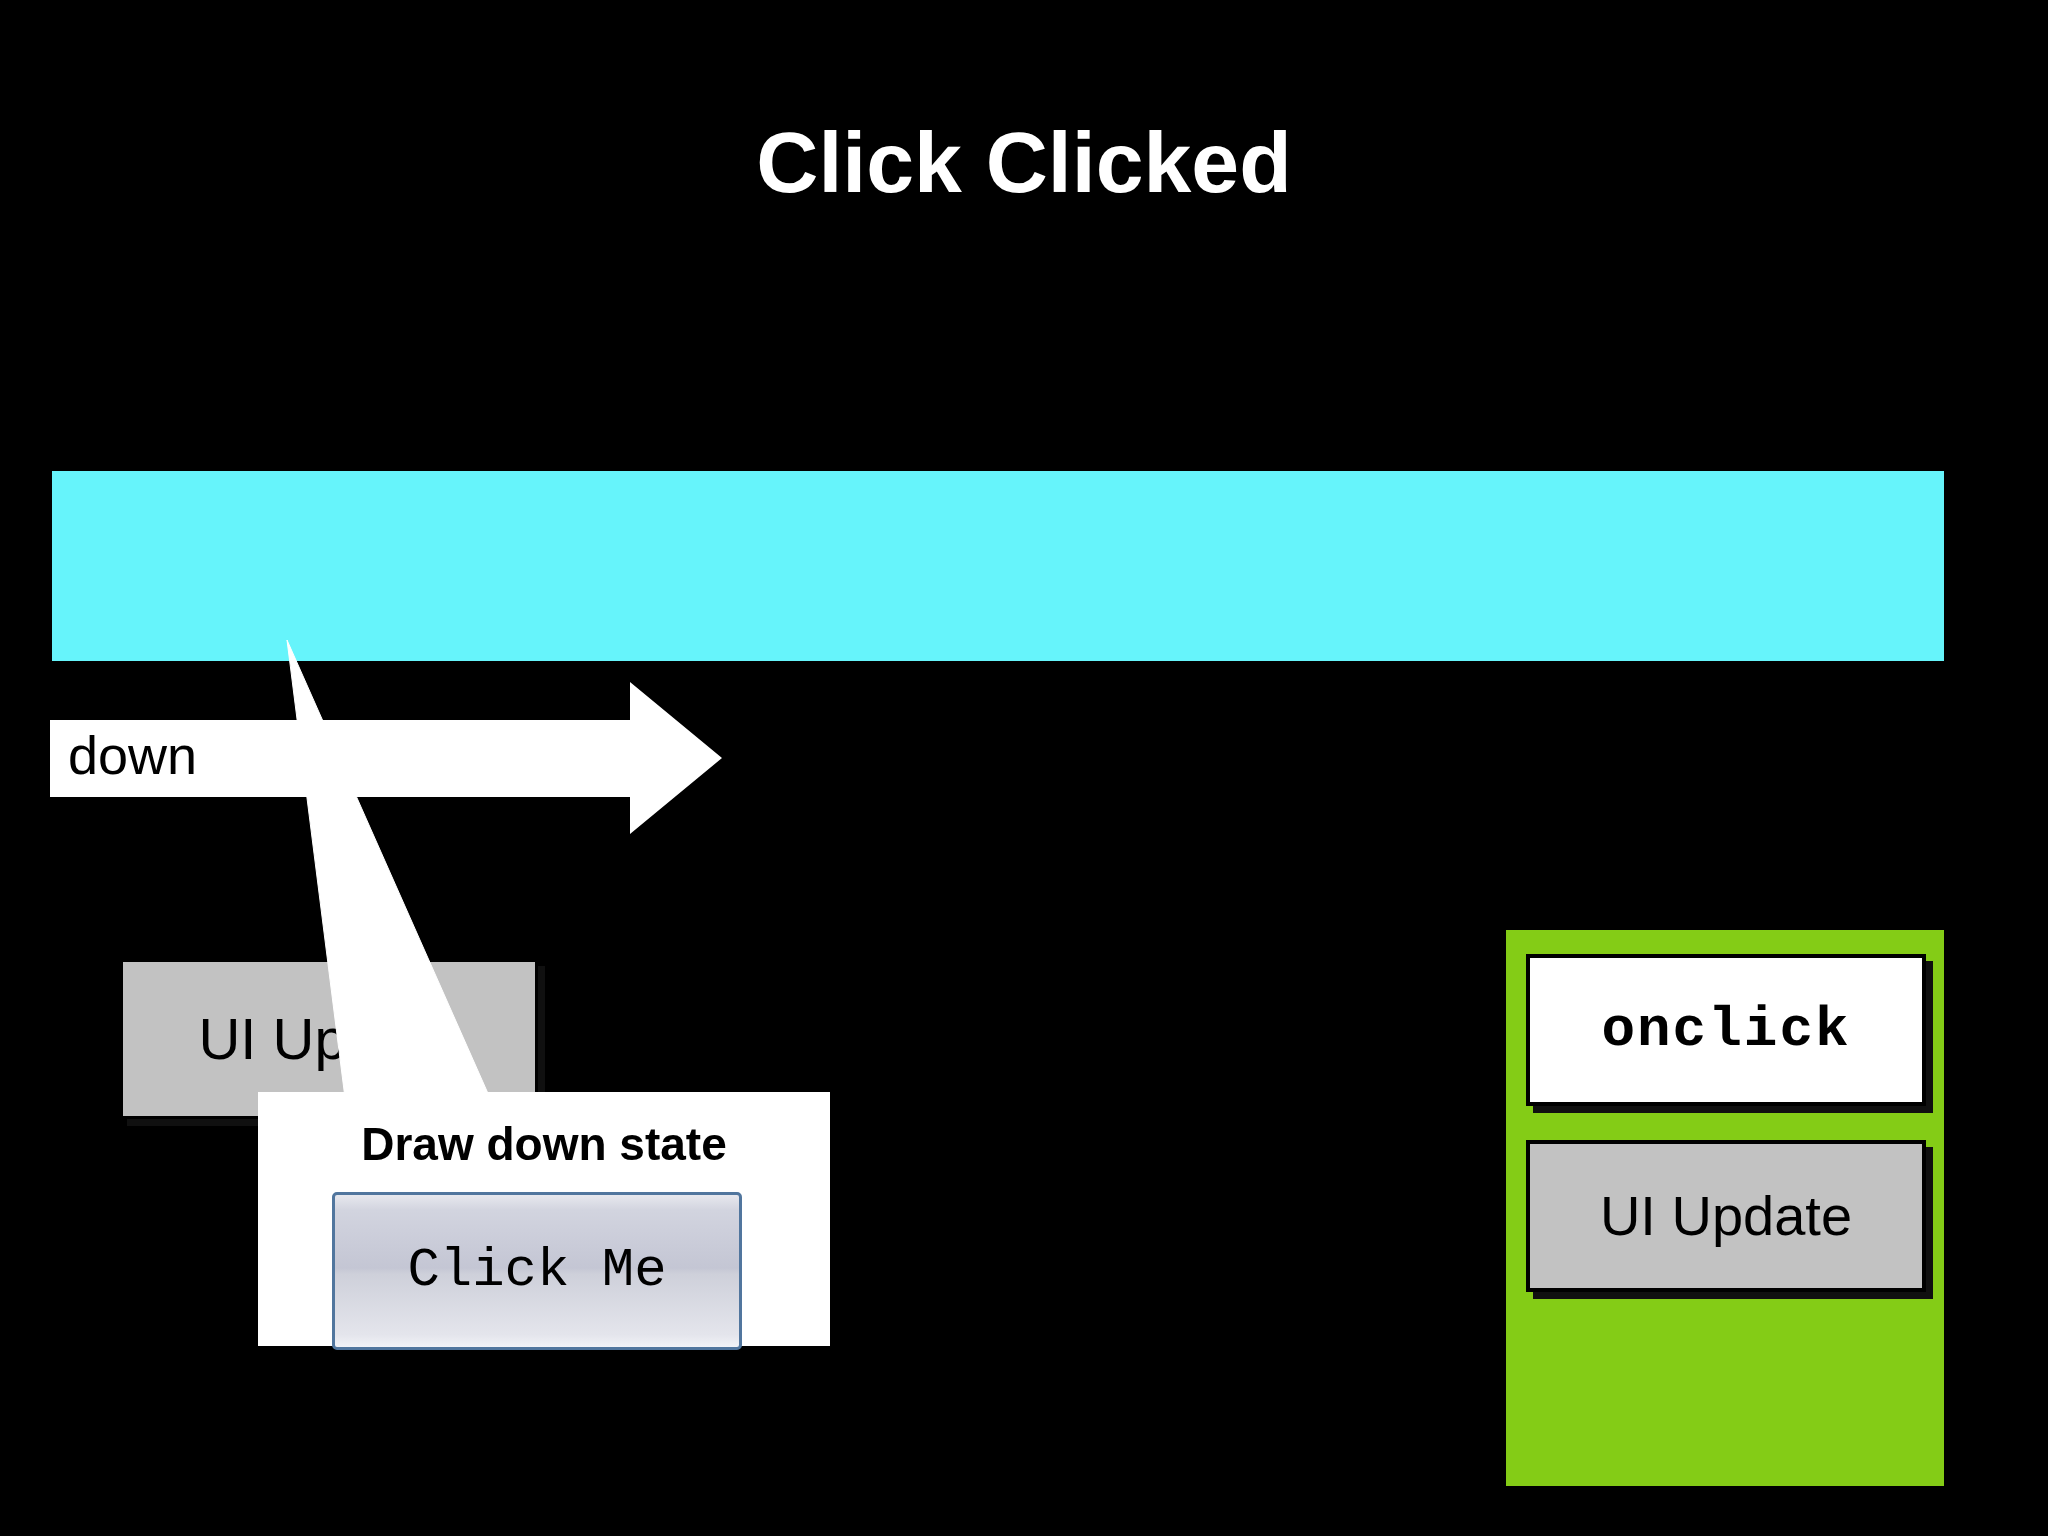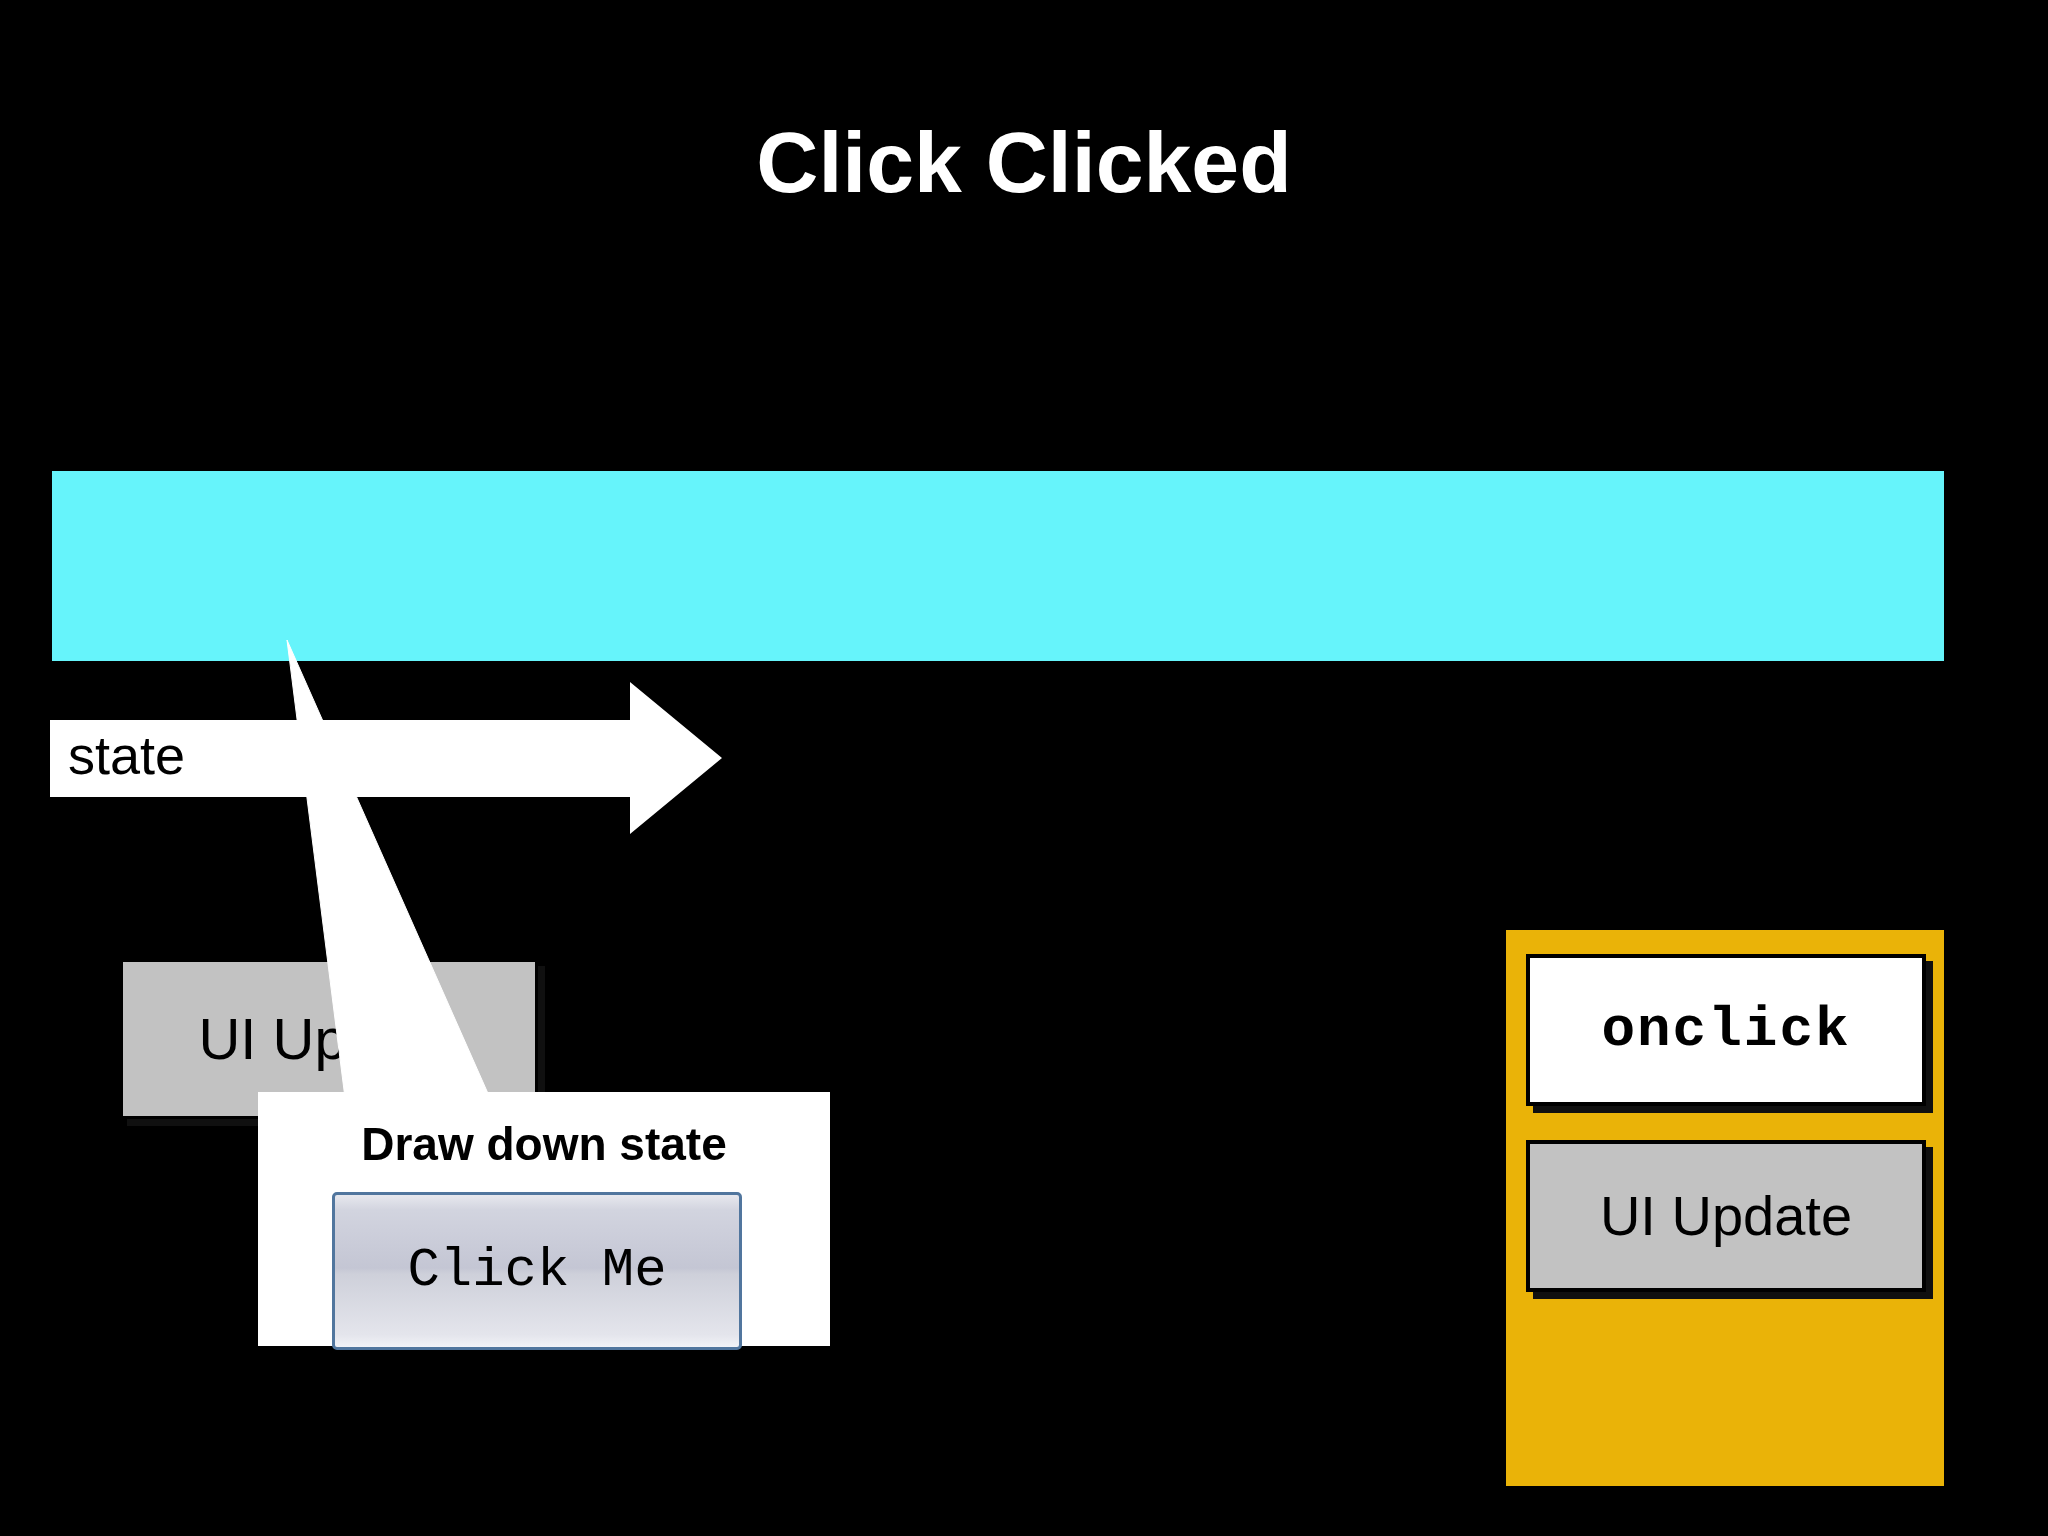--- a/index.html
+++ b/index.html
@@ -148,21 +148,21 @@
     white-space: nowrap;
   }
 
   
   #handler-panel {
     position: absolute;
     left: 1506px;
     top: 930px;
     width: 438px;
     height: 556px;
-    background: #eab308;
+    background: #84cc16;
   }
   #onclick-box {
     position: absolute;
     left: 20px;
     top: 24px;
     width: 400px;
     height: 152px;
     box-sizing: border-box;
     background: #FFFFFF;
     border: 4px solid #000000;
@@ -212,21 +212,21 @@
   <div id="timeline-band">
     <div id="timeline-ui-update-box">
       <span id="timeline-ui-update-label">UI Update</span>
     </div>
   </div>
 
   <div id="time-arrow">
     <svg width="672" height="156" viewBox="0 0 672 156" xmlns="http://www.w3.org/2000/svg">
       <polygon points="0,40 580,40 580,2 672,78 580,154 580,117 0,117" fill="#FFFFFF"></polygon>
     </svg>
-    <span id="time-arrow-label">state</span>
+    <span id="time-arrow-label">down</span>
   </div>
 
   <div id="callout-wedge">
     <svg width="270" height="470" viewBox="0 0 270 470" xmlns="http://www.w3.org/2000/svg">
       <polygon points="37,10 240,468 95,468" fill="#FFFFFF" stroke="#FFFFFF" stroke-width="1"></polygon>
     </svg>
   </div>
 
   <div id="callout-box">
     <div id="callout-title">Draw down state</div>

